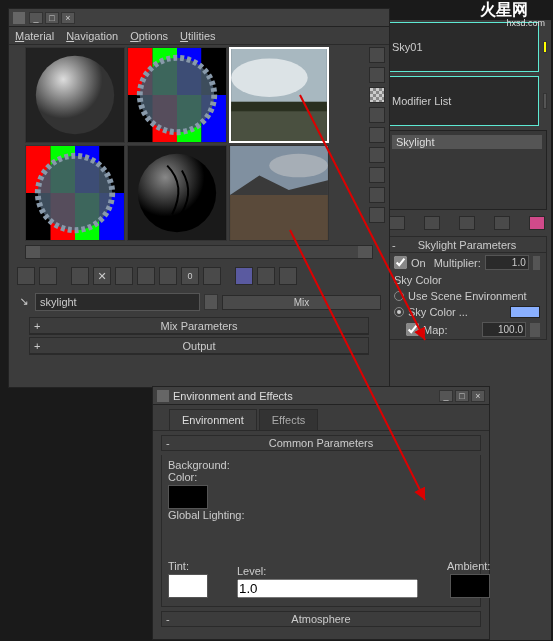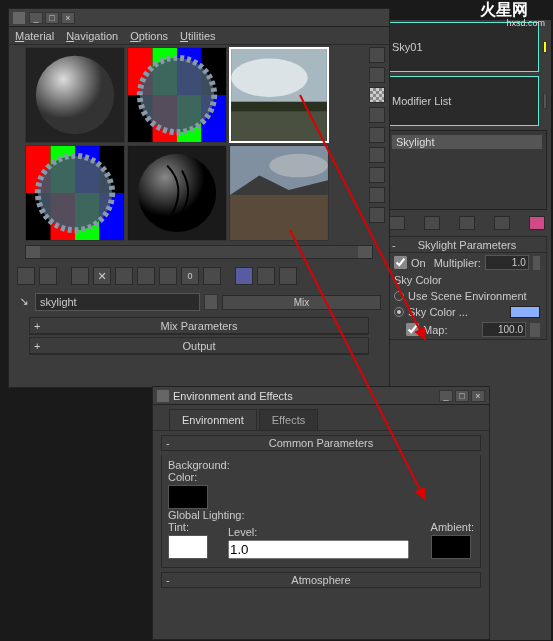--- a/index.html
+++ b/index.html
@@ -284,33 +284,33 @@
       </div>
     <div class="envgroup" style="border-top:none;">
       <div>Background:</div>
       <div class="envrow">
         <div class="envcol">
           <span>Color:</span>
           <div class="swatch-black"></div>
         </div>
       </div>
       <div style="">Global Lighting:</div>
-      <div class="envrow" style="gap:20px;align-items:flex-end;">
+      <div class="envrow" style="gap:29px;align-items:flex-end;margin-top:39px;">
         <div class="envcol">
           <span>Tint:</span>
           <div class="swatch-white"></div>
         </div>
         <div class="envcol">
           <span>Level:</span>
           <div style="display:flex;">
               <input class="num" value="1.0" style="">
               <div class="spin"></div>
             </div>
         </div>
-        <div class="envcol" style="margin-left:auto;">
+        <div class="envcol" style="margin-left:auto;align-items:flex-end;">
           <span>Ambient:</span>
           <div class="swatch-black"></div>
         </div>
       </div>
     </div>
     <div class="rollhead" style="border:1px solid #2a2a2a;">
         <span class="pm">-</span>
         <span>Atmosphere</span>
       </div>
   </div>

